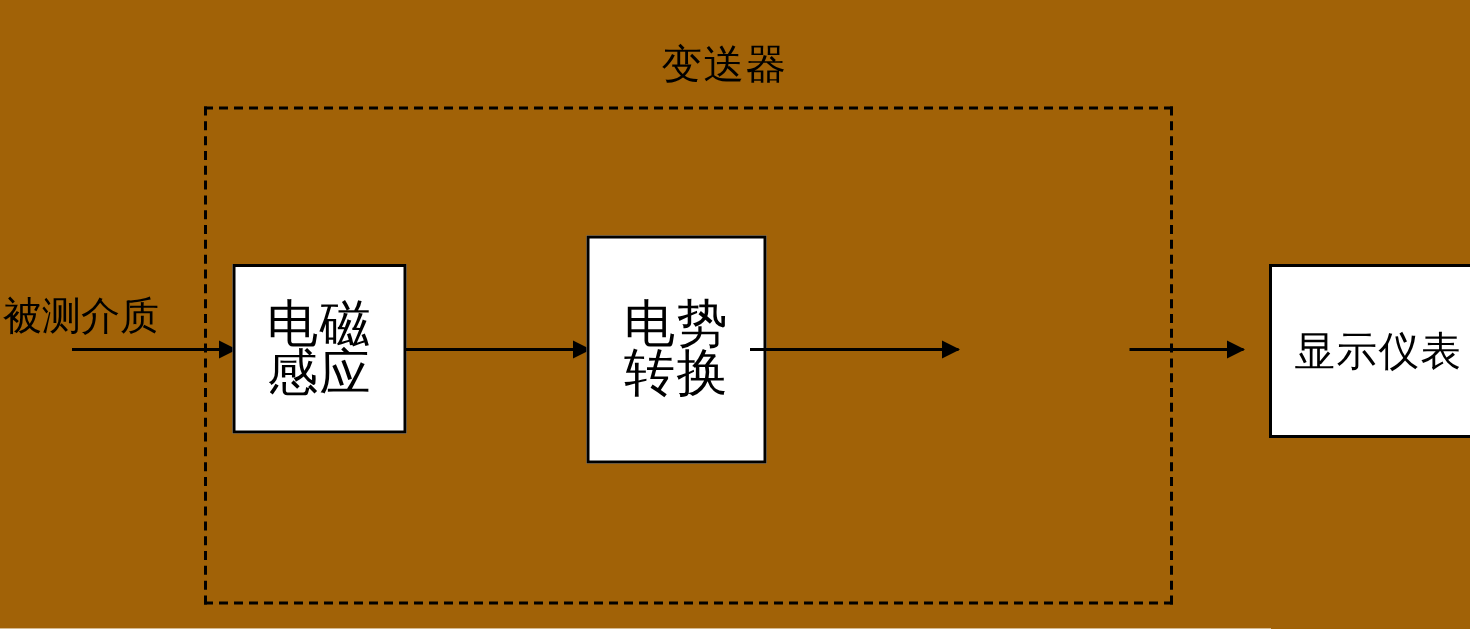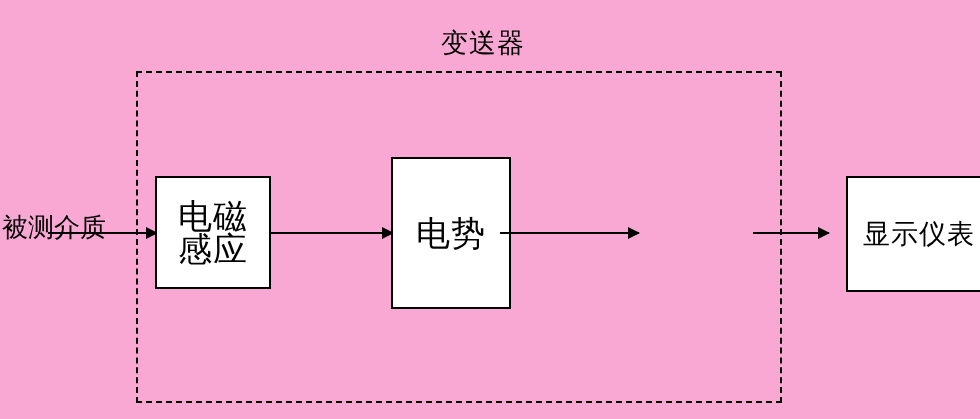--- a/index.html
+++ b/index.html
@@ -5,23 +5,23 @@
 <style>
   html, body {
     margin: 0;
     padding: 0;
     background: #ffffff;
   }
   #canvas {
     position: relative;
     width: 980px;
     height: 419px;
-    background: #f9a8d4;
+    background: #a16207;
     overflow: hidden;
-    font-family: Liberation Sans, sans-serif;
+    font-family: Liberation Serif, serif;
     color: #000000;
   }
 
   
   .diagram-title {
     position: absolute;
     left: 0;
     top: 28px;
     width: 966px;
     text-align: center;
@@ -88,21 +88,21 @@
   }
   #arrow-input  { left: 48px;  top: 232px; width: 109px; }
   #arrow-em-pot { left: 270px; top: 232px; width: 123px; }
   #arrow-pot-amp{ left: 500px; top: 232px; width: 139px; }
   #arrow-amp-dsp{ left: 753px; top: 232px; width: 76px; }
 
   
   .input-label {
     position: absolute;
     left: 2px;
-    top: 212px;
+    top: 196px;
     font-size: 26px;
     line-height: 30px;
     letter-spacing: 0px;
     white-space: nowrap;
   }
 </style>
 </head>
 <body>
 
 <div id="canvas">
@@ -117,20 +117,21 @@
 
   <div class="box" id="box-em">
     <span>电磁</span>
     <span class="line2">感应</span>
   </div>
 
   <div class="arrow" id="arrow-em-pot"></div>
 
   <div class="box" id="box-potential">
     <span>电势</span>
+    <span class="line2">转换</span>
   </div>
 
   <div class="arrow" id="arrow-pot-amp"></div>
 
 
   <div class="arrow" id="arrow-amp-dsp"></div>
 
   <div class="box" id="box-display">
     <span>显示仪表</span>
   </div>

